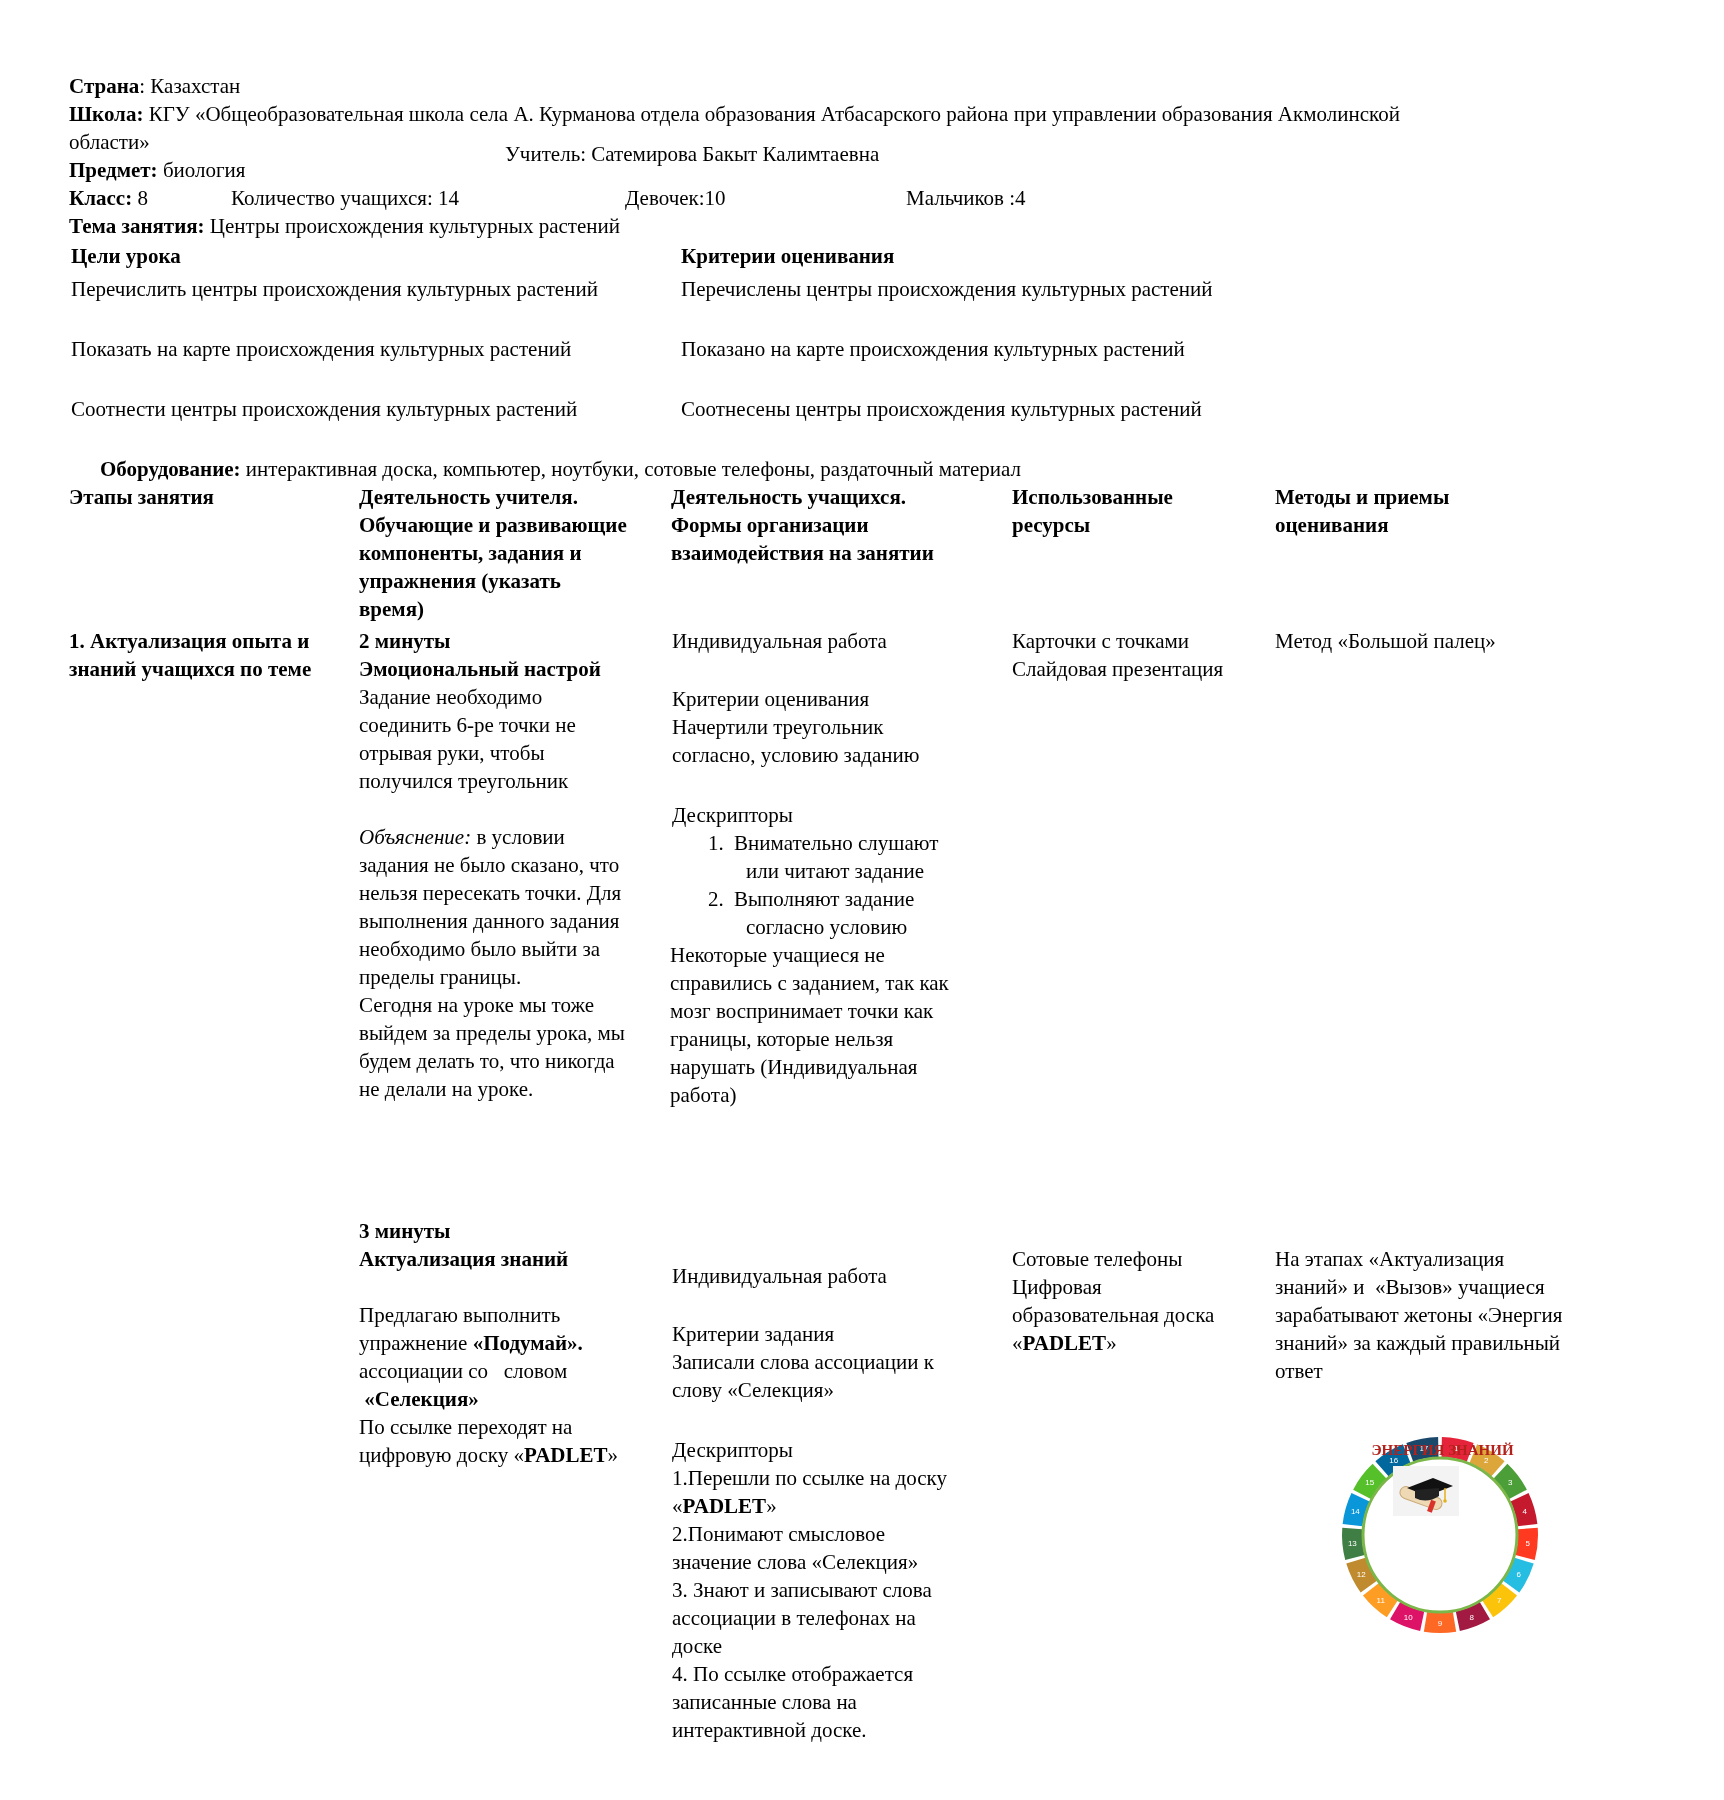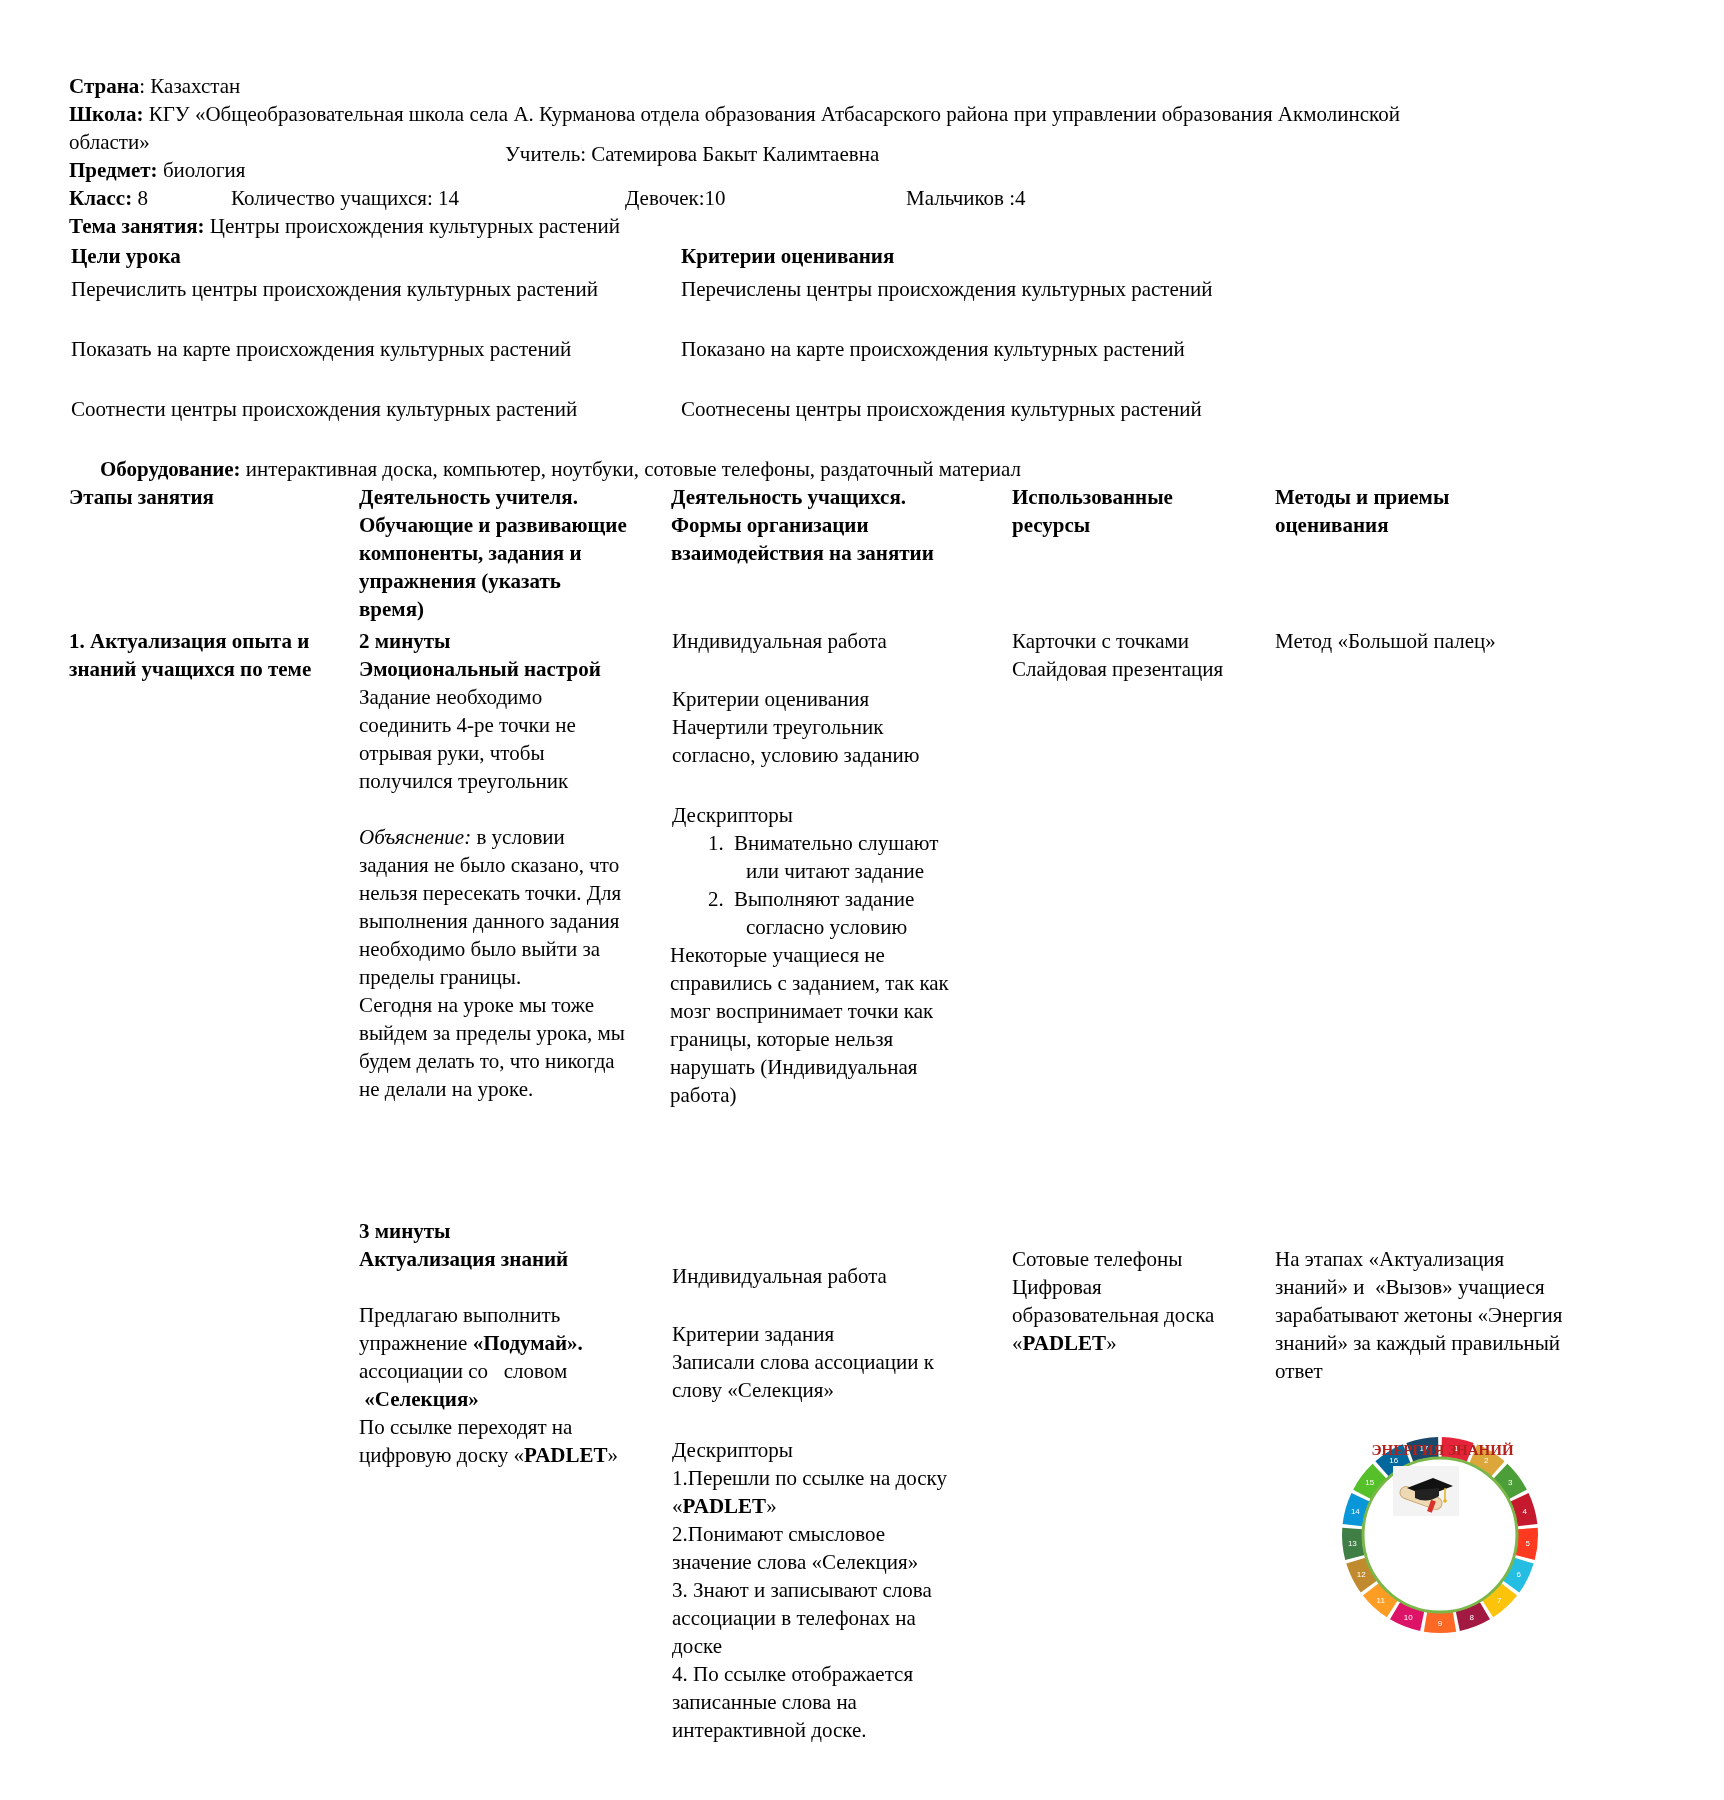--- a/index.html
+++ b/index.html
@@ -90,21 +90,21 @@
 
 <div class="cell b" style="left:69px; top:627px;">
   <p>1. Актуализация опыта и</p>
   <p>знаний учащихся по теме</p>
 </div>
 
 <div class="cell" style="left:359px; top:627px;">
   <p class="b">2 минуты</p>
   <p class="b">Эмоциональный настрой</p>
   <p>Задание необходимо</p>
-  <p>соединить 4-ре точки не</p>
+  <p>соединить 6-ре точки не</p>
   <p>отрывая руки, чтобы</p>
   <p>получился треугольник</p>
   <div class="gap"></div>
   <p><i>Объяснение:</i><span> в условии</span></p>
   <p>задания не было сказано, что</p>
   <p>нельзя пересекать точки. Для</p>
   <p>выполнения данного задания</p>
   <p>необходимо было выйти за</p>
   <p>пределы границы.</p>
   <p>Сегодня на уроке мы тоже</p>

